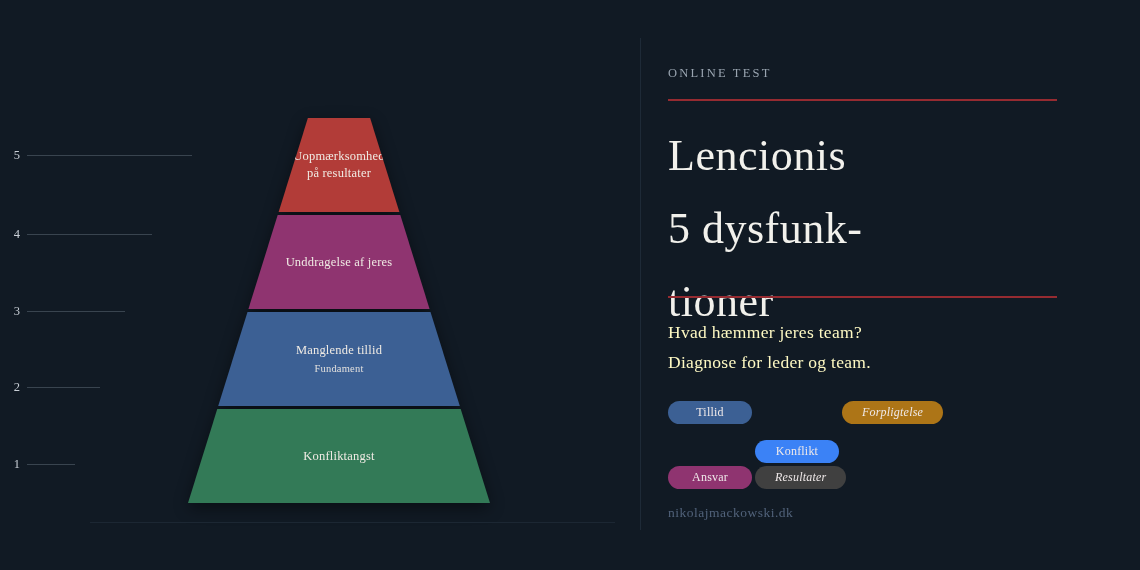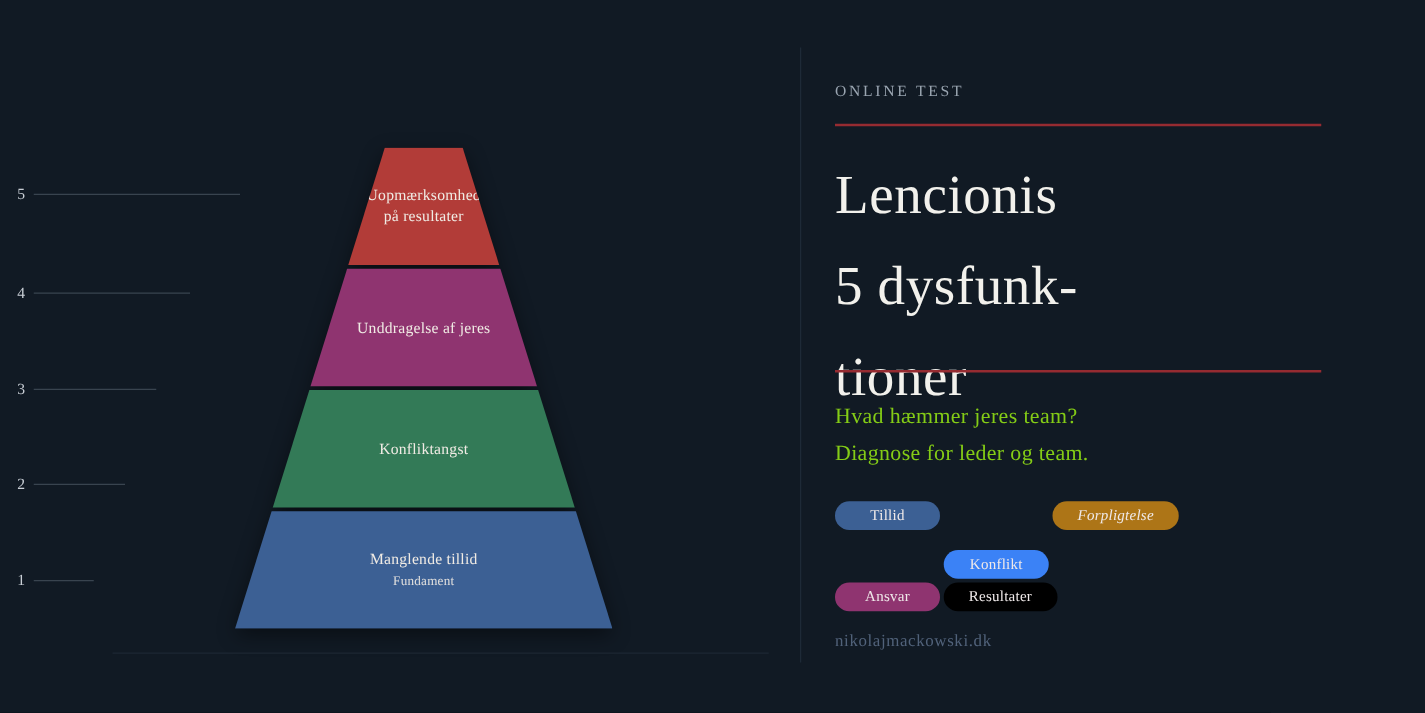--- a/index.html
+++ b/index.html
@@ -35,21 +35,21 @@
   
   .right-panel { position:absolute; left:668px; top:0; width:389px; height:412px; }
   .eyebrow { position:absolute; top:66px; left:0; font-size:12.5px; letter-spacing:2.2px;
              color:#9aa5b1; }
   .rule { position:absolute; left:0; width:389px; height:2px; background:#962b31; }
   .rule-top { top:99px; }
   .rule-bottom { top:296px; }
   .title { position:absolute; top:119px; left:0; font-size:44px; line-height:73px;
            color:#f2f1ec; letter-spacing:.5px; font-weight:normal; }
   .subtitle { position:absolute; top:317px; left:0; font-size:17.5px; line-height:30px;
-              color:#84cc16; letter-spacing:.3px; }
+              color:#fef9c3; letter-spacing:.3px; }
   .tags { position:absolute; top:401px; left:0; width:340px; display:flex; flex-wrap:wrap; gap:3px; }
   .pill { height:23px; min-width:84px; padding:0 20px; border-radius:12px;
           display:inline-flex; align-items:center; justify-content:center;
           font-size:12px; color:#efe9e9; letter-spacing:.2px; }
   .footer { position:absolute; top:505px; left:0; font-size:13.5px; letter-spacing:.5px;
             color:#51627a; }
 </style>
 </head>
 <body>
 
@@ -80,26 +80,26 @@
 
     <div class="pyramid-wrap">
       <div class="pyramid">
         <div class="tier" style="background-color: rgb(178, 60, 56);">
           <span class="preline">Uopmærksomhed
 på resultater</span>
         </div>
         <div class="tier" style="background-color: rgb(143, 52, 112);">
           <span>Unddragelse af jeres</span>
         </div>
-        <div class="tier" style="background-color: rgb(51, 122, 87);">
-          <span>Konfliktangst</span>
-        </div>
         <div class="tier" style="background-color: rgb(60, 96, 148);">
           <span>Manglende tillid</span>
           <span class="tier-sublabel">Fundament</span>
+        </div>
+        <div class="tier" style="background-color: rgb(51, 122, 87);">
+          <span>Konfliktangst</span>
         </div>
       </div>
     </div>
 
     <div class="baseline"></div>
   </div>
 
   <div class="divider"></div>
 
   <div class="right-panel">
@@ -110,19 +110,19 @@
 tioner</h1>
     <div class="rule rule-bottom"></div>
     <div class="subtitle preline">Hvad hæmmer jeres team?
 Diagnose for leder og team.</div>
 
     <div class="tags">
       <span class="pill" style="background-color: rgb(60, 96, 148);">Tillid</span>
       <span class="pill" style="background-color: #3b82f6; margin-top: 39px;">Konflikt</span>
       <span class="pill" style="background-color: rgb(173, 117, 23); font-style: italic;">Forpligtelse</span>
       <span class="pill" style="background-color: rgb(143, 52, 112);">Ansvar</span>
-      <span class="pill" style="background-color: #000000;">Resultater</span>
+      <span class="pill" style="background-color: #404040; font-style: italic;">Resultater</span>
     </div>
 
     <div class="footer">nikolajmackowski.dk</div>
   </div>
 
 </div>
 
 </body></html>

